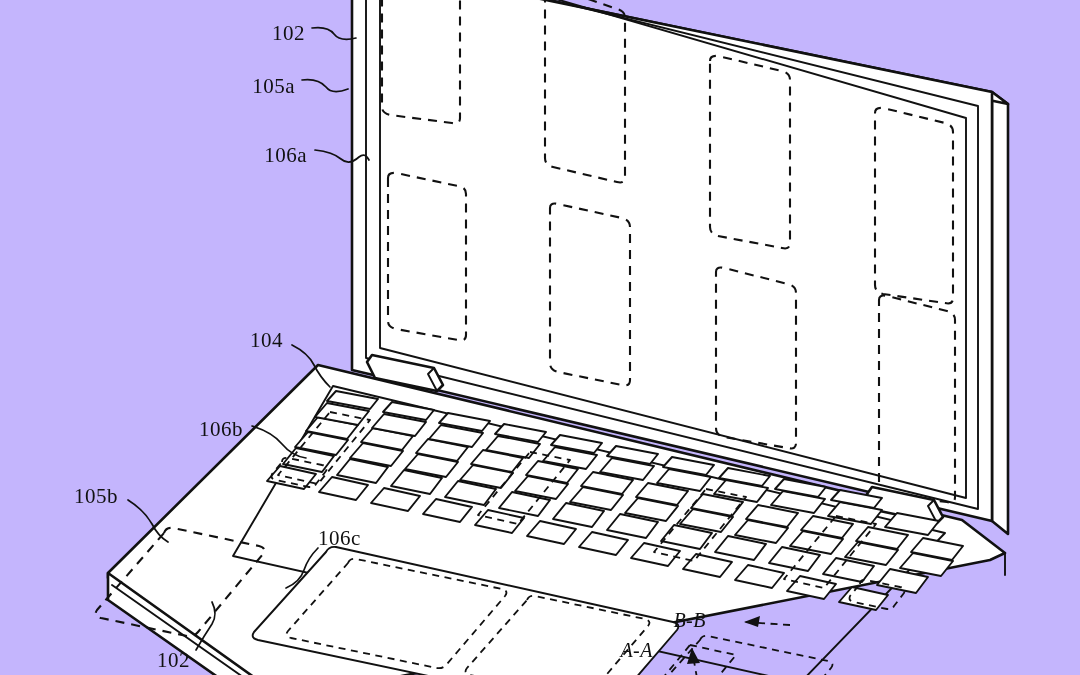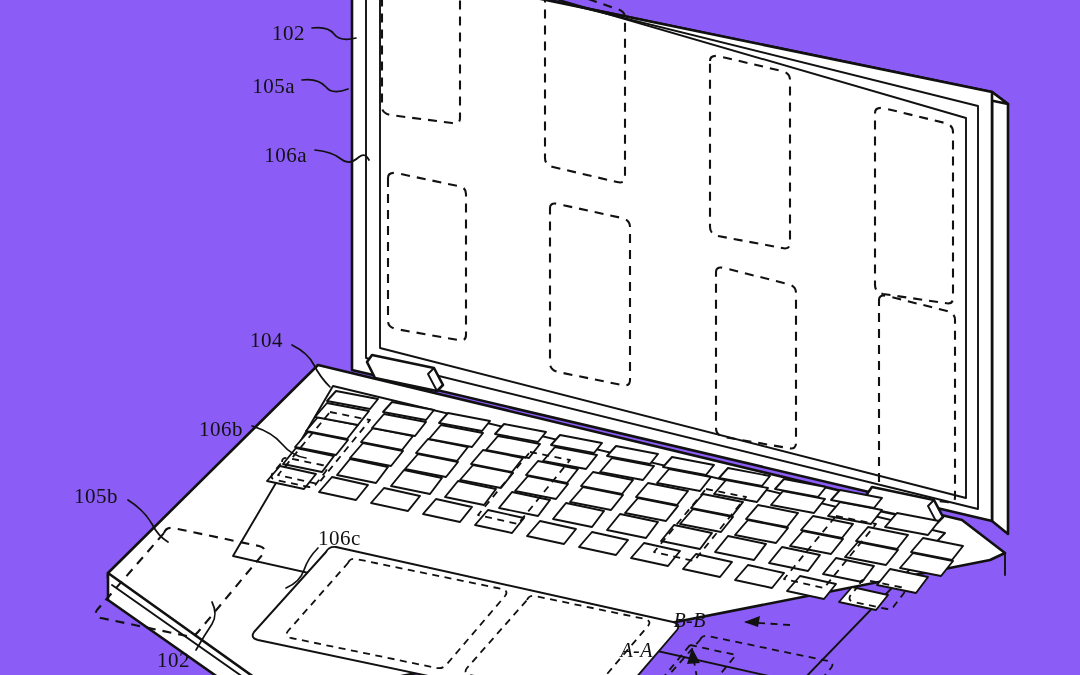--- a/index.html
+++ b/index.html
@@ -1,18 +1,18 @@
 <!DOCTYPE html>
 <html><head>
 <meta charset="utf-8">
 <style>
   html,body{margin:0;padding:0;background:#ffffff;}
   body{width:1080px;height:675px;overflow:hidden;
        font-family:"Liberation Serif",serif;}
-  #stage{position:relative;width:1080px;height:675px;background:#8b5cf6;}
+  #stage{position:relative;width:1080px;height:675px;background:#c4b5fd;}
   svg{display:block;}
   .ln{fill:none;stroke:#111111;stroke-linecap:round;stroke-linejoin:round;}
   .solid{stroke-width:2.6;}
   .solid-thin{stroke-width:1.9;}
   .dash{fill:none;stroke:#111111;stroke-width:2.1;stroke-dasharray:9 7;
         stroke-linecap:butt;stroke-linejoin:round;}
   .dash-s{fill:none;stroke:#111111;stroke-width:1.8;stroke-dasharray:7 5.5;
         stroke-linecap:butt;stroke-linejoin:round;}
   .leader{fill:none;stroke:#111111;stroke-width:1.7;stroke-linecap:round;}
   .fillw{fill:#ffffff;}

